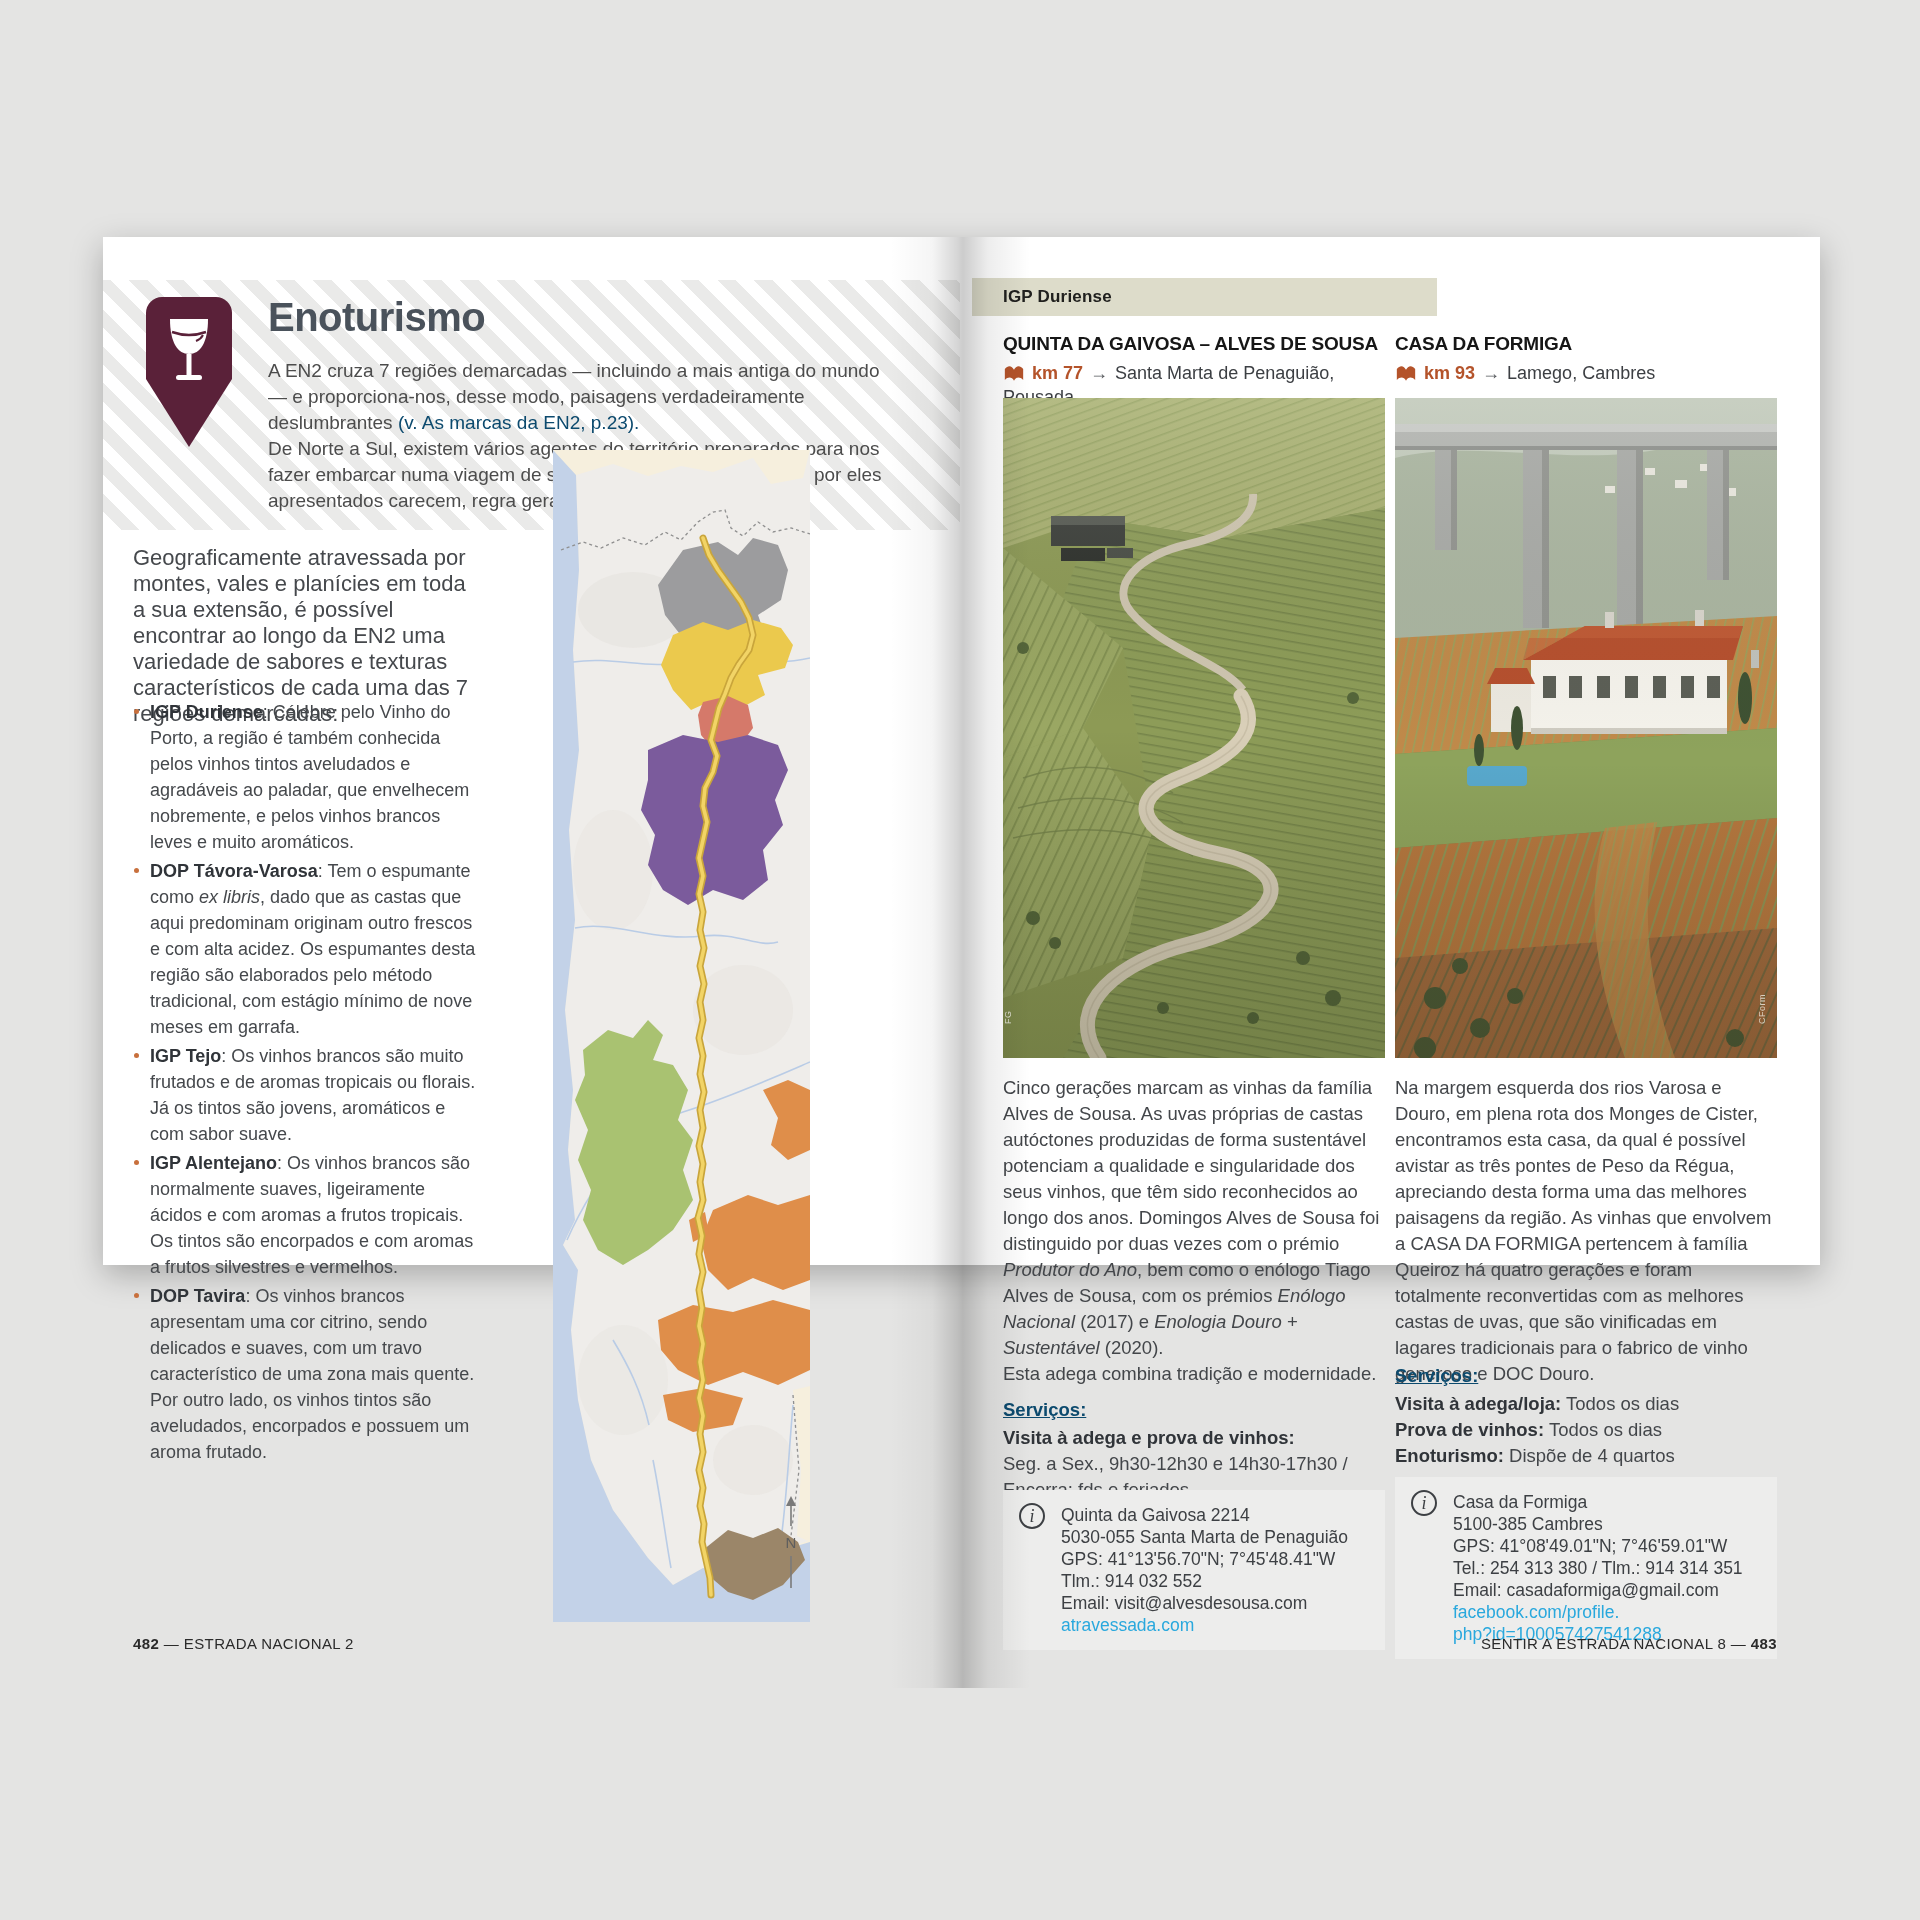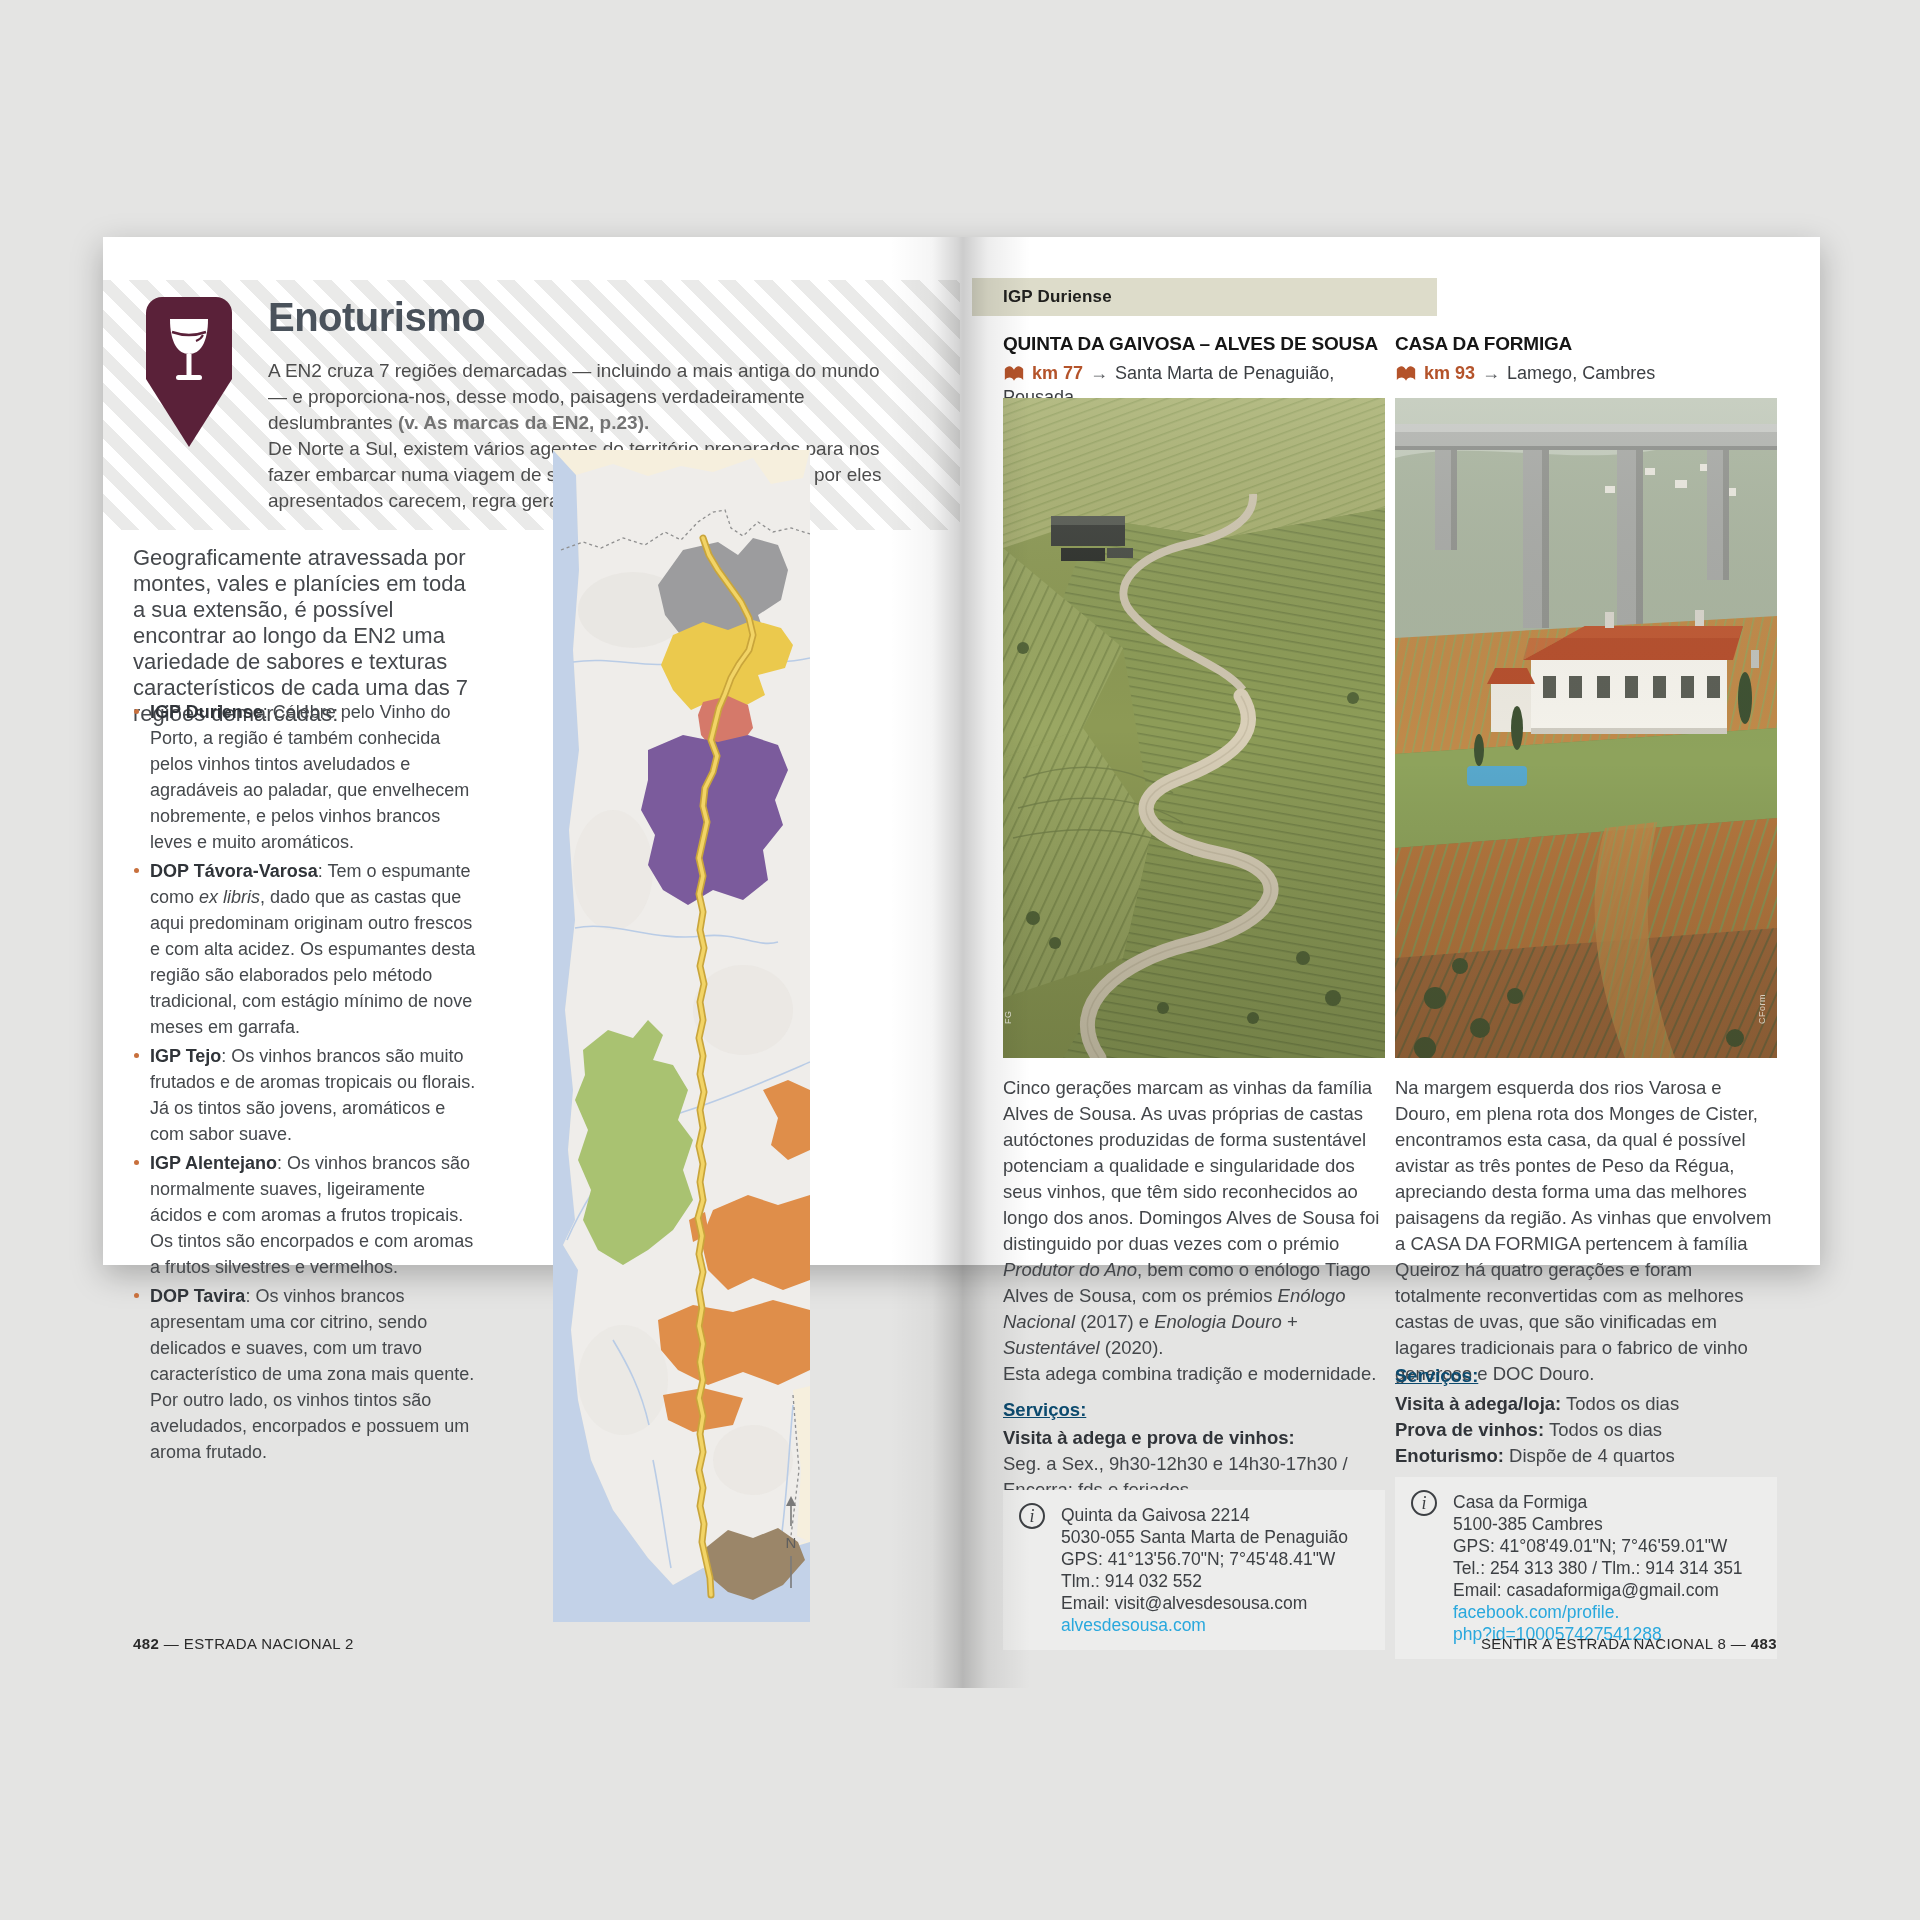--- a/index.html
+++ b/index.html
@@ -11,21 +11,21 @@
   .gutter{position:absolute;left:787px;top:0;width:140px;height:1451px;pointer-events:none;
           background:linear-gradient(to right,rgba(0,0,0,0) 0%,rgba(0,0,0,0.04) 30%,rgba(0,0,0,0.16) 48%,rgba(0,0,0,0.20) 52%,rgba(0,0,0,0.07) 70%,rgba(0,0,0,0) 100%);z-index:40;}
 
   
   .stripe-band{position:absolute;left:0;top:43px;width:857px;height:250px;
      background:repeating-linear-gradient(45deg,#ffffff 0 13px,#eaeae9 13px 26px);}
   .wine-pin{position:absolute;left:43px;top:60px;width:86px;height:152px;}
   .page-title{position:absolute;left:165px;top:58px;font-size:40px;font-weight:bold;color:#4a525b;letter-spacing:-0.5px;}
   .intro{position:absolute;left:165px;top:121px;width:630px;font-size:19px;line-height:26px;color:#4c4c4c;}
   .intro p{margin:0;}
-  .link-orange{color:#737373;font-weight:bold;}
+  .link-orange{color:#0c4a6e;}
   .geo-par{position:absolute;left:30px;top:308px;width:340px;font-size:22px;line-height:26px;color:#45484c;}
   .region-list{position:absolute;left:30px;top:462px;width:345px;font-size:18px;line-height:26px;color:#45484c;}
   .region-item{position:relative;padding-left:17px;margin-bottom:3px;}
   .region-item .dot{position:absolute;left:1px;top:10px;width:5px;height:5px;border-radius:50%;background:#c8703d;}
   .region-name{font-weight:bold;color:#303439;}
   .it{font-style:italic;}
   .map-box{position:absolute;left:450px;top:213px;width:257px;height:1172px;}
   .footer{position:absolute;top:1398px;font-size:15px;letter-spacing:0.4px;color:#2b2b2b;}
   .footer b{font-weight:bold;}
   .footer-left{left:30px;}
@@ -247,21 +247,21 @@
       </div>
       <div class="contact ct-1">
         <div class="inner">
           <div class="info-ic">i</div>
           <div class="ct-lines">
               <div>Quinta da Gaivosa 2214</div>
               <div>5030-055 Santa Marta de Penaguião</div>
               <div>GPS: 41°13'56.70"N; 7°45'48.41"W</div>
               <div>Tlm.: 914 032 552</div>
               <div>Email: visit@alvesdesousa.com</div>
-              <div class="link-blue">alvesdesousa.com</div>
+              <div class="link-blue">atravessada.com</div>
             </div>
         </div>
       </div>
     </div>
 
     <div class="entry entry-2">
       <div class="entry-title">CASA DA FORMIGA</div>
       <div class="km-line">
         <span class="km-icon">
           <svg width="22" height="17" viewBox="0 0 24 18">

